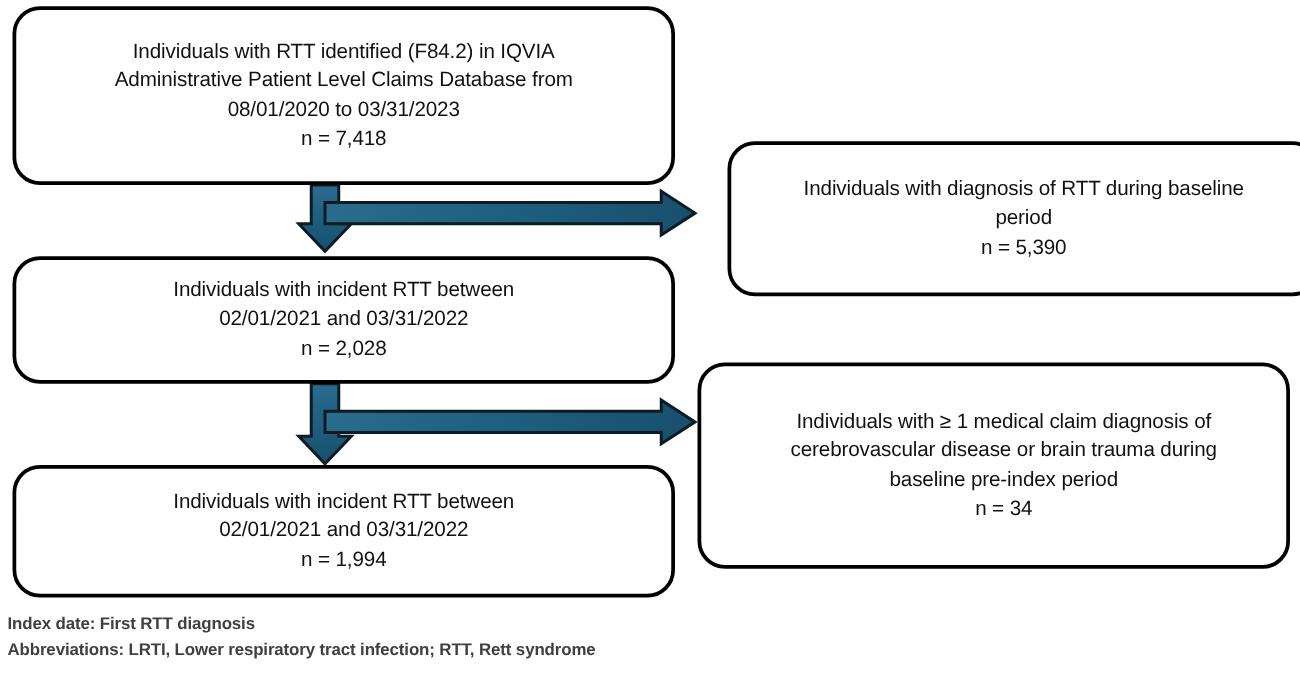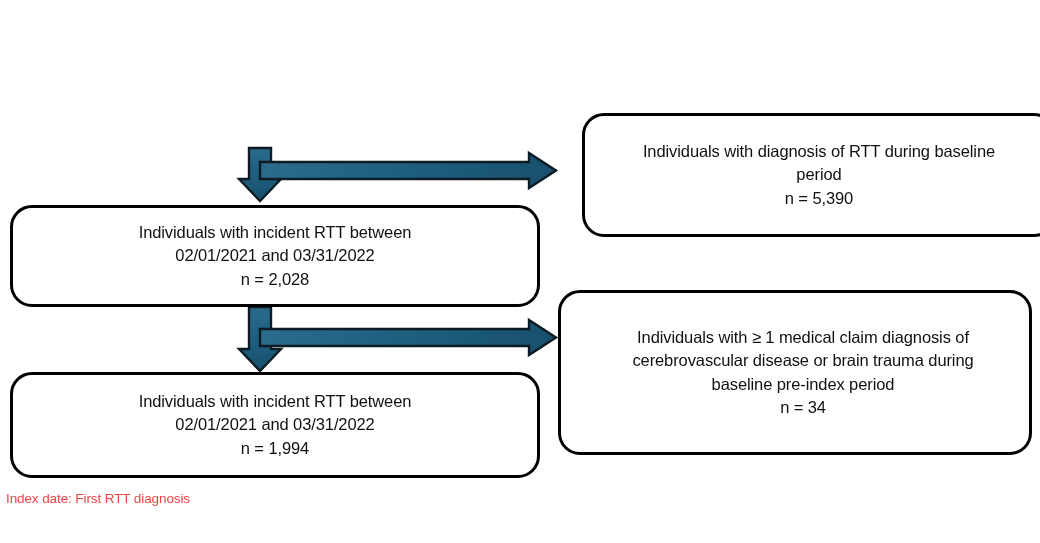--- a/index.html
+++ b/index.html
@@ -58,23 +58,23 @@
 
   .footnotes {
     position: absolute;
     left: 6px;
     top: 489px;
     width: 700px;
     z-index: 3;
   }
   .footnote-line {
     font-size: 13.5px;
-    font-weight: normal;
+    font-weight: bold;
     line-height: 1.55;
-    color: #ef4444;
+    color: #404040;
     letter-spacing: -0.1px;
     white-space: nowrap;
   }
 </style>
 </head>
 <body>
 
 <div id="flowchart">
 
   <svg class="arrow-layer" viewBox="0 0 1040 543" width="1040" height="543" xmlns="http://www.w3.org/2000/svg">
@@ -99,20 +99,26 @@
     </g>
 
     <g>
       <polygon points="249,307 271,307 271,349 281,349 260,371 239,349 249,349" fill="url(#tealGrad)" stroke="#0d1b24" stroke-width="2.4" stroke-linejoin="miter"></polygon>
     </g>
     <g>
       <polygon points="260,329 529,329 529,320 556,337.5 529,355 529,346 260,346" fill="url(#tealGradH)" stroke="#0d1b24" stroke-width="2.4" stroke-linejoin="miter"></polygon>
     </g>
   </svg>
 
+  <div class="node" id="node-identified">
+    <span class="node-text">Individuals with RTT identified (F84.2) in IQVIA
+Administrative Patient Level Claims Database from
+08/01/2020 to 03/31/2023
+n = 7,418</span>
+  </div>
 
   <div class="node" id="node-excl-baseline">
     <span class="node-text">Individuals with diagnosis of RTT during baseline
 period
 n = 5,390</span>
   </div>
 
   <div class="node" id="node-incident-1">
     <span class="node-text">Individuals with incident RTT between
 02/01/2021 and 03/31/2022
@@ -127,15 +133,16 @@
   </div>
 
   <div class="node" id="node-incident-2">
     <span class="node-text">Individuals with incident RTT between
 02/01/2021 and 03/31/2022
 n = 1,994</span>
   </div>
 
   <div class="footnotes">
     <div class="footnote-line">Index date: First RTT diagnosis</div>
+    <div class="footnote-line">Abbreviations: LRTI, Lower respiratory tract infection; RTT, Rett syndrome</div>
   </div>
 
 </div>
 
 </body></html>

